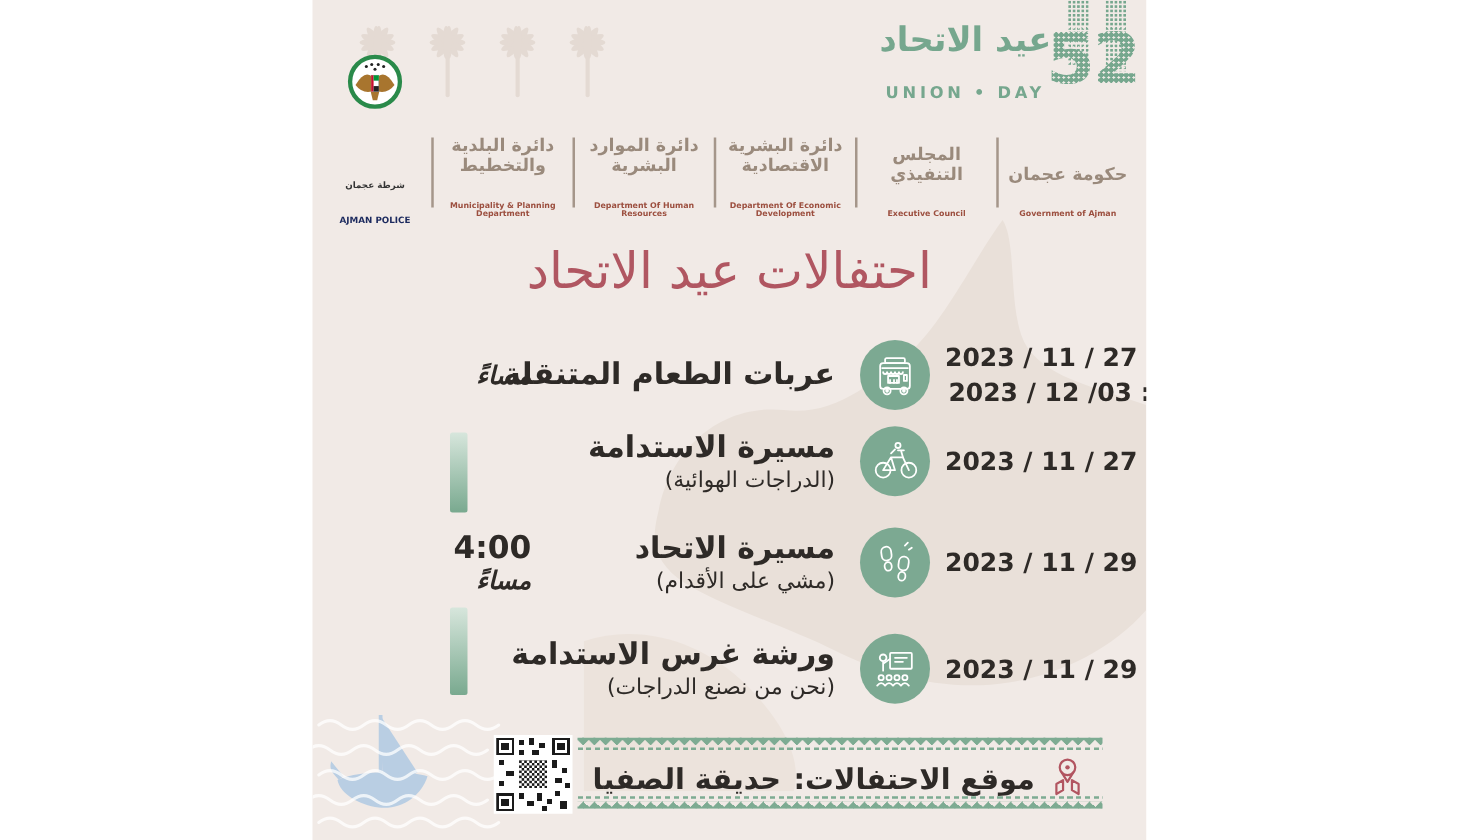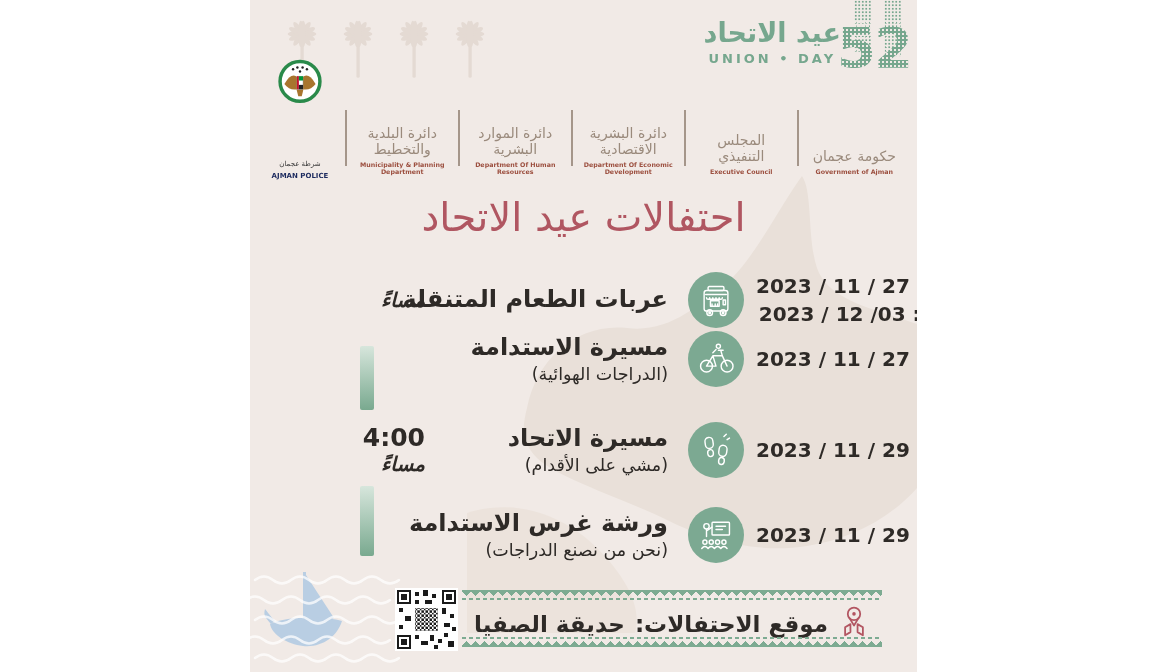--- a/index.html
+++ b/index.html
@@ -16,39 +16,39 @@
   .dotcol{position:absolute;top:0;width:17px;
           background:radial-gradient(#76a78e 1.1px,transparent 1.2px);background-size:3.5px 3.5px;}
   .dotcol.c1{right:46px;height:52px;}
   .dotcol.c2{right:16px;height:57px;}
   .ud-num{position:absolute;right:6px;top:20px;font-size:56px;line-height:1;font-weight:bold;
           color:#76a78e;letter-spacing:-2px;}
   .ud-num::after{content:"";position:absolute;inset:0;
           background:radial-gradient(#f1eae6 0.9px,transparent 1px);background-size:4px 4px;}
   .ud-text{position:absolute;right:76px;top:18px;text-align:center;color:#76a78e;}
   .ud-ar{font-size:27px;font-weight:bold;direction:rtl;line-height:1.1;}
-  .ud-en{font-size:13px;font-weight:bold;letter-spacing:3px;margin-top:3px;}
+  .ud-en{font-size:13px;font-weight:bold;letter-spacing:3px;margin-top:19px;}
 
   
   .partners{position:absolute;left:10px;right:12px;top:96px;height:86px;display:flex;align-items:flex-end;}
   .partner{flex:1;text-align:center;padding:0 3px 6px;}
   .partner.emblem{flex:0 0 74px;padding-bottom:2px;}
-  .p-ar{font-size:14px;font-weight:normal;color:#9a8a7c;direction:rtl;line-height:1.15;margin-top:46px;}
-  .p-en{font-size:6.3px;font-weight:bold;color:#9c4f3f;margin-top:4px;line-height:1.2;}
+  .p-ar{font-size:14px;font-weight:bold;color:#9a8a7c;direction:rtl;line-height:1.15;margin-top:46px;}
+  .p-en{font-size:6.3px;font-weight:bold;color:#9c4f3f;margin-top:20px;line-height:1.2;}
   .p-en.police{color:#1c2a5e;font-size:7px;}
   .p-ar.tiny{font-size:7px;color:#333;}
   .psep{width:1.5px;height:56px;background:#a5968a;margin:0 5px 16px;flex:0 0 1.5px;}
 
   
   .title{position:absolute;top:194px;left:0;width:100%;margin:0;text-align:center;
          font-size:40px;font-weight:normal;color:#b05661;direction:rtl;}
 
   
   .event-row{position:absolute;left:0;width:100%;height:64px;color:#2e2a27;}
-  .r1{top:268px}.r2{top:327px}.r3{top:418px}.r4{top:503px}
+  .r1{top:268px}.r2{top:337px}.r3{top:418px}.r4{top:503px}
   .edate{position:absolute;left:506px;top:50%;transform:translateY(-50%);direction:rtl;text-align:right;
          font-weight:bold;font-size:20px;line-height:1.4;white-space:nowrap;}
   .icircle{position:absolute;left:438px;top:50%;transform:translateY(-50%);width:56px;height:56px;
            border-radius:50%;background:#7ca992;display:flex;align-items:center;justify-content:center;}
   .icircle svg{width:38px;height:38px;stroke:#ffffff;fill:none;stroke-width:1.8;
                stroke-linecap:round;stroke-linejoin:round;}
   .ename{position:absolute;left:150px;width:268px;top:50%;transform:translateY(-50%);
          direction:rtl;text-align:right;}
   .ename .n1{font-size:24px;font-weight:bold;line-height:1.15;}
   .ename .n2{font-size:17.5px;font-weight:500;margin-top:2px;}

